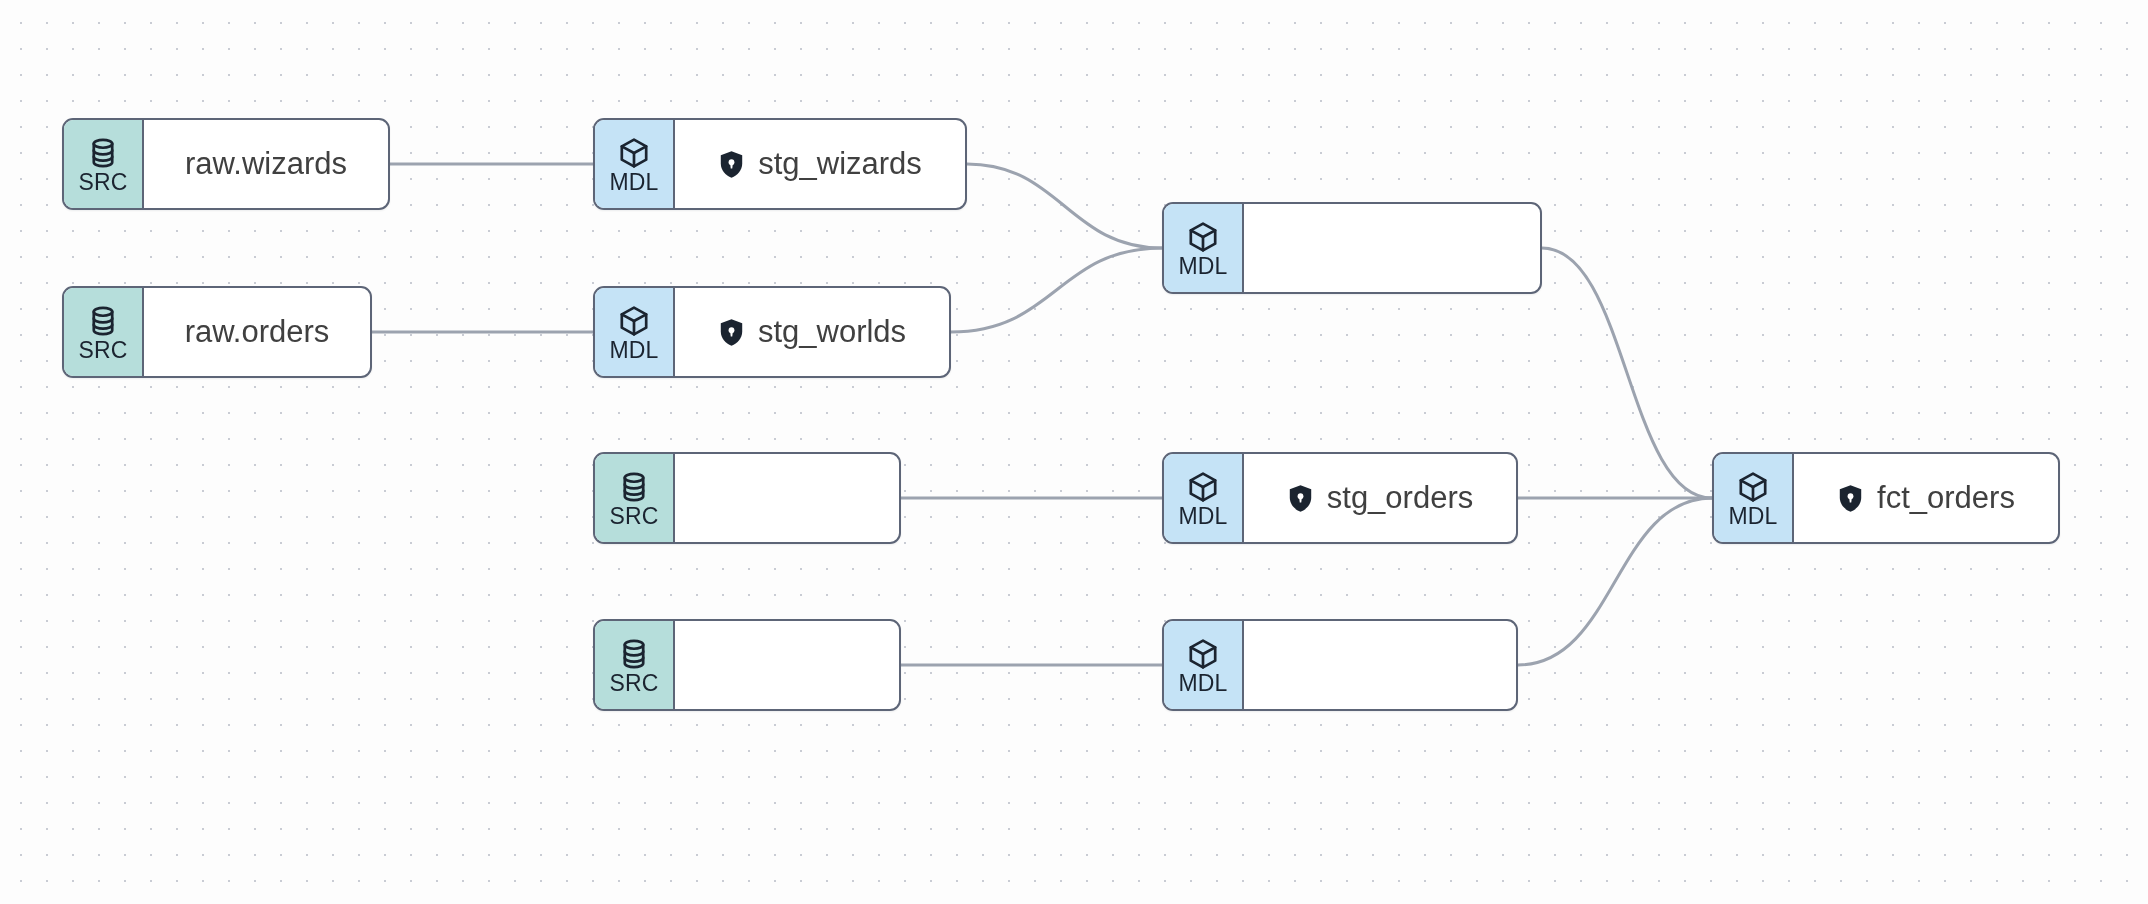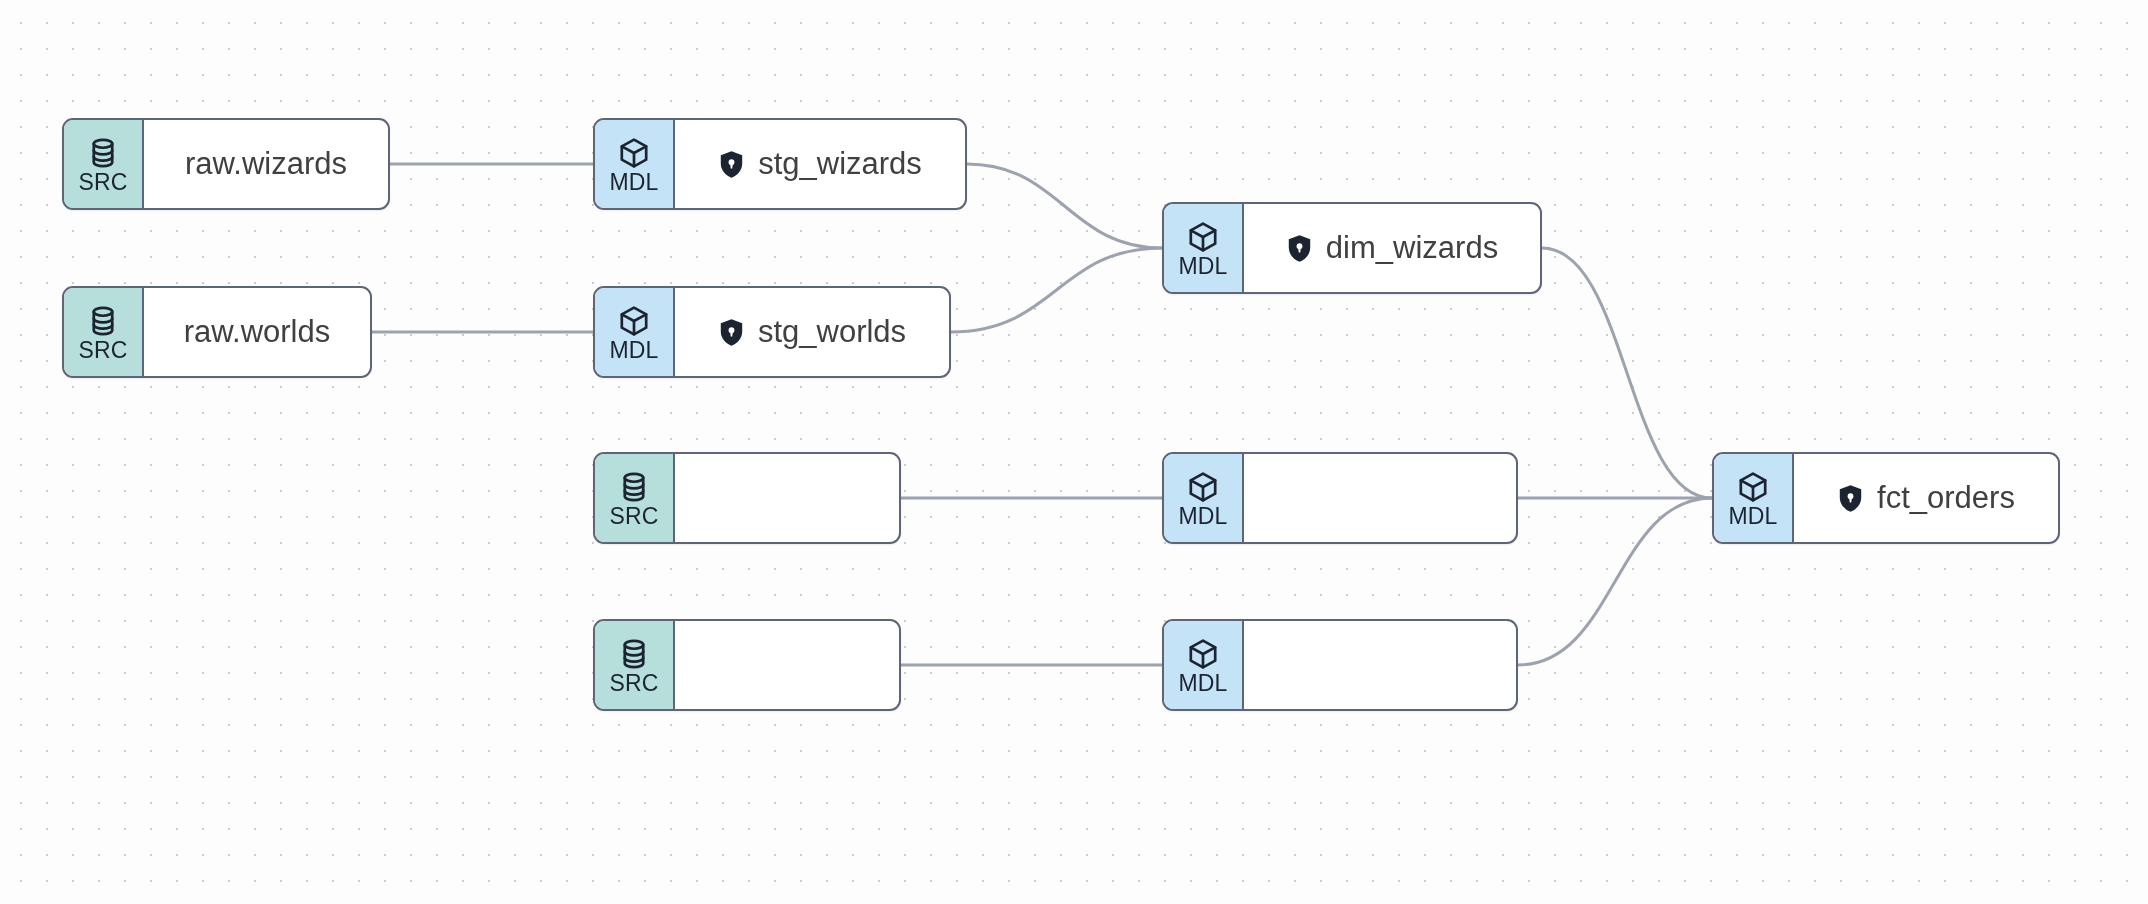--- a/index.html
+++ b/index.html
@@ -138,21 +138,21 @@
             <svg width="34" height="34" viewBox="0 0 24 24" fill="none" stroke="#1b2430" stroke-width="1.9" stroke-linecap="round" stroke-linejoin="round">
               <ellipse cx="12" cy="5.5" rx="6.5" ry="2.8"></ellipse>
               <path d="M5.5 5.5 V 18.5 C 5.5 20.05 8.4 21.3 12 21.3 C 15.6 21.3 18.5 20.05 18.5 18.5 V 5.5"></path>
               <path d="M5.5 10.2 C 5.5 11.75 8.4 13 12 13 C 15.6 13 18.5 11.75 18.5 10.2"></path>
               <path d="M5.5 14.6 C 5.5 16.15 8.4 17.4 12 17.4 C 15.6 17.4 18.5 16.15 18.5 14.6"></path>
             </svg>
           </span>
           <span class="badge-text">SRC</span>
         </div>
         <div class="node-body">
-          <span class="node-label">raw.worlds</span>
+          <span class="node-label">raw.orders</span>
         </div>
       </div>
       <div class="node src" style="left: 593px; top: 452px; width: 308px; height: 92px;">
         <div class="node-badge">
           <span class="badge-icon">
             <svg width="34" height="34" viewBox="0 0 24 24" fill="none" stroke="#1b2430" stroke-width="1.9" stroke-linecap="round" stroke-linejoin="round">
               <ellipse cx="12" cy="5.5" rx="6.5" ry="2.8"></ellipse>
               <path d="M5.5 5.5 V 18.5 C 5.5 20.05 8.4 21.3 12 21.3 C 15.6 21.3 18.5 20.05 18.5 18.5 V 5.5"></path>
               <path d="M5.5 10.2 C 5.5 11.75 8.4 13 12 13 C 15.6 13 18.5 11.75 18.5 10.2"></path>
               <path d="M5.5 14.6 C 5.5 16.15 8.4 17.4 12 17.4 C 15.6 17.4 18.5 16.15 18.5 14.6"></path>
@@ -222,20 +222,30 @@
         <div class="node-badge">
           <span class="badge-icon">
             <svg width="34" height="34" viewBox="0 0 24 24" fill="none" stroke="#1b2430" stroke-width="1.9" stroke-linecap="round" stroke-linejoin="round">
               <path d="M12 2.6 L 20.6 7.3 V 16.7 L 12 21.4 L 3.4 16.7 V 7.3 Z"></path>
               <path d="M3.4 7.3 L 12 12 L 20.6 7.3"></path>
               <path d="M12 12 V 21.4"></path>
             </svg>
           </span>
           <span class="badge-text">MDL</span>
         </div>
+        <div class="node-body">
+          <span class="lock-icon">
+            <svg width="27" height="29" viewBox="0 0 24 26">
+              <path d="M12 1.2 L 21.6 4.6 V 12.2 C 21.6 18.2 17.4 23 12 24.8 C 6.6 23 2.4 18.2 2.4 12.2 V 4.6 Z" fill="#1b2430"></path>
+              <circle cx="12" cy="11" r="2.6" fill="#ffffff"></circle>
+              <path d="M10.75 11.4 h 2.5 l -0.55 5.1 h -1.4 Z" fill="#ffffff"></path>
+            </svg>
+          </span>
+          <span class="node-label">stg_orders</span>
+        </div>
       </div>
       <div class="node mdl" style="left: 1162px; top: 619px; width: 356px; height: 92px;">
         <div class="node-badge">
           <span class="badge-icon">
             <svg width="34" height="34" viewBox="0 0 24 24" fill="none" stroke="#1b2430" stroke-width="1.9" stroke-linecap="round" stroke-linejoin="round">
               <path d="M12 2.6 L 20.6 7.3 V 16.7 L 12 21.4 L 3.4 16.7 V 7.3 Z"></path>
               <path d="M3.4 7.3 L 12 12 L 20.6 7.3"></path>
               <path d="M12 12 V 21.4"></path>
             </svg>
           </span>
@@ -246,30 +256,20 @@
         <div class="node-badge">
           <span class="badge-icon">
             <svg width="34" height="34" viewBox="0 0 24 24" fill="none" stroke="#1b2430" stroke-width="1.9" stroke-linecap="round" stroke-linejoin="round">
               <path d="M12 2.6 L 20.6 7.3 V 16.7 L 12 21.4 L 3.4 16.7 V 7.3 Z"></path>
               <path d="M3.4 7.3 L 12 12 L 20.6 7.3"></path>
               <path d="M12 12 V 21.4"></path>
             </svg>
           </span>
           <span class="badge-text">MDL</span>
         </div>
-        <div class="node-body">
-          <span class="lock-icon">
-            <svg width="27" height="29" viewBox="0 0 24 26">
-              <path d="M12 1.2 L 21.6 4.6 V 12.2 C 21.6 18.2 17.4 23 12 24.8 C 6.6 23 2.4 18.2 2.4 12.2 V 4.6 Z" fill="#1b2430"></path>
-              <circle cx="12" cy="11" r="2.6" fill="#ffffff"></circle>
-              <path d="M10.75 11.4 h 2.5 l -0.55 5.1 h -1.4 Z" fill="#ffffff"></path>
-            </svg>
-          </span>
-          <span class="node-label">dim_wizards</span>
-        </div>
       </div>
       <div class="node mdl" style="left: 1712px; top: 452px; width: 348px; height: 92px;">
         <div class="node-badge">
           <span class="badge-icon">
             <svg width="34" height="34" viewBox="0 0 24 24" fill="none" stroke="#1b2430" stroke-width="1.9" stroke-linecap="round" stroke-linejoin="round">
               <path d="M12 2.6 L 20.6 7.3 V 16.7 L 12 21.4 L 3.4 16.7 V 7.3 Z"></path>
               <path d="M3.4 7.3 L 12 12 L 20.6 7.3"></path>
               <path d="M12 12 V 21.4"></path>
             </svg>
           </span>

